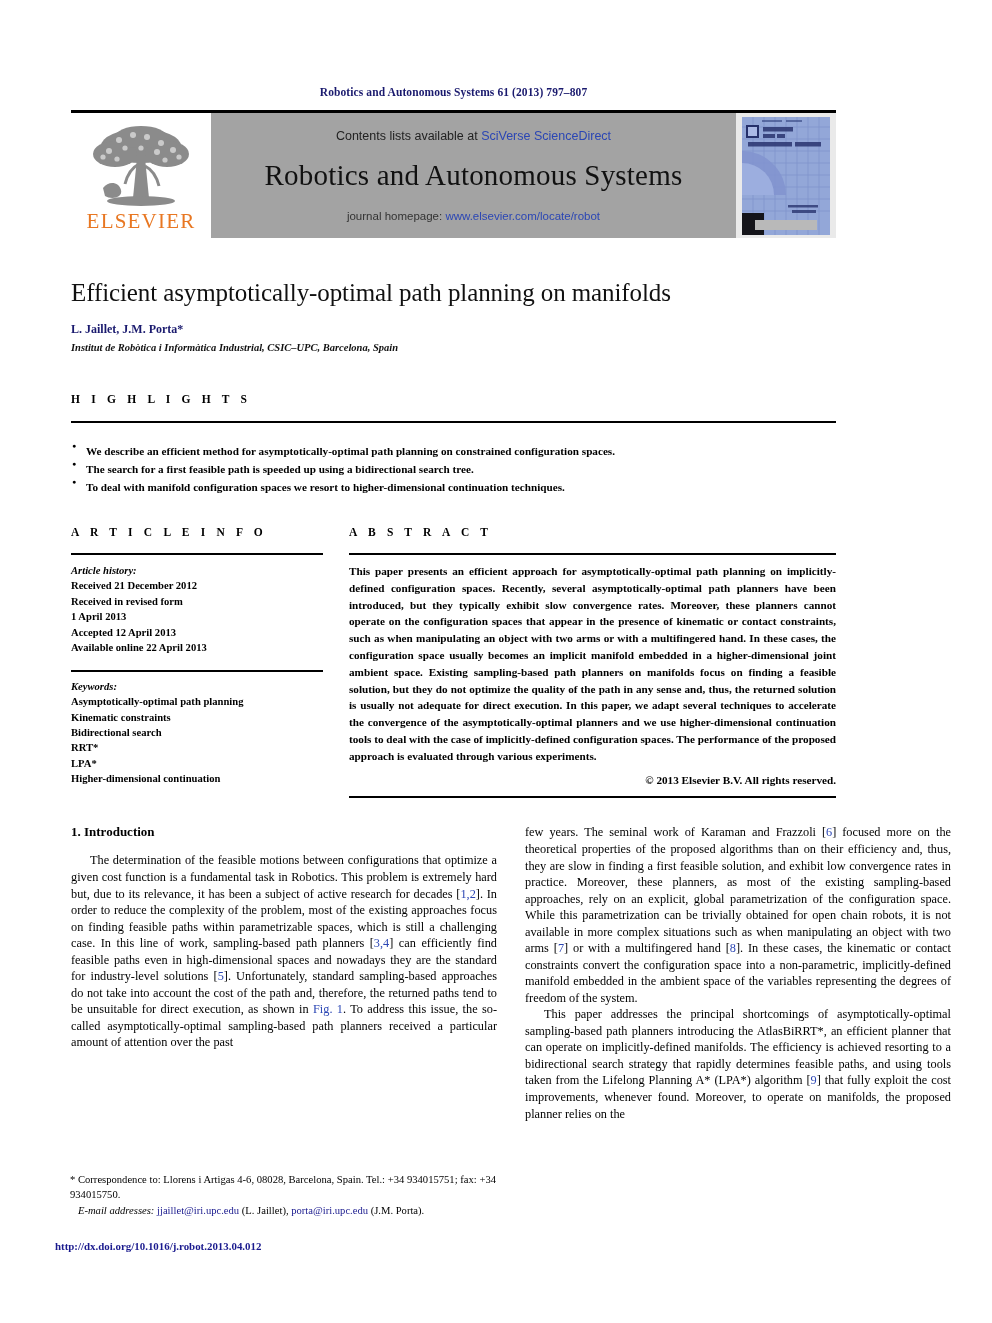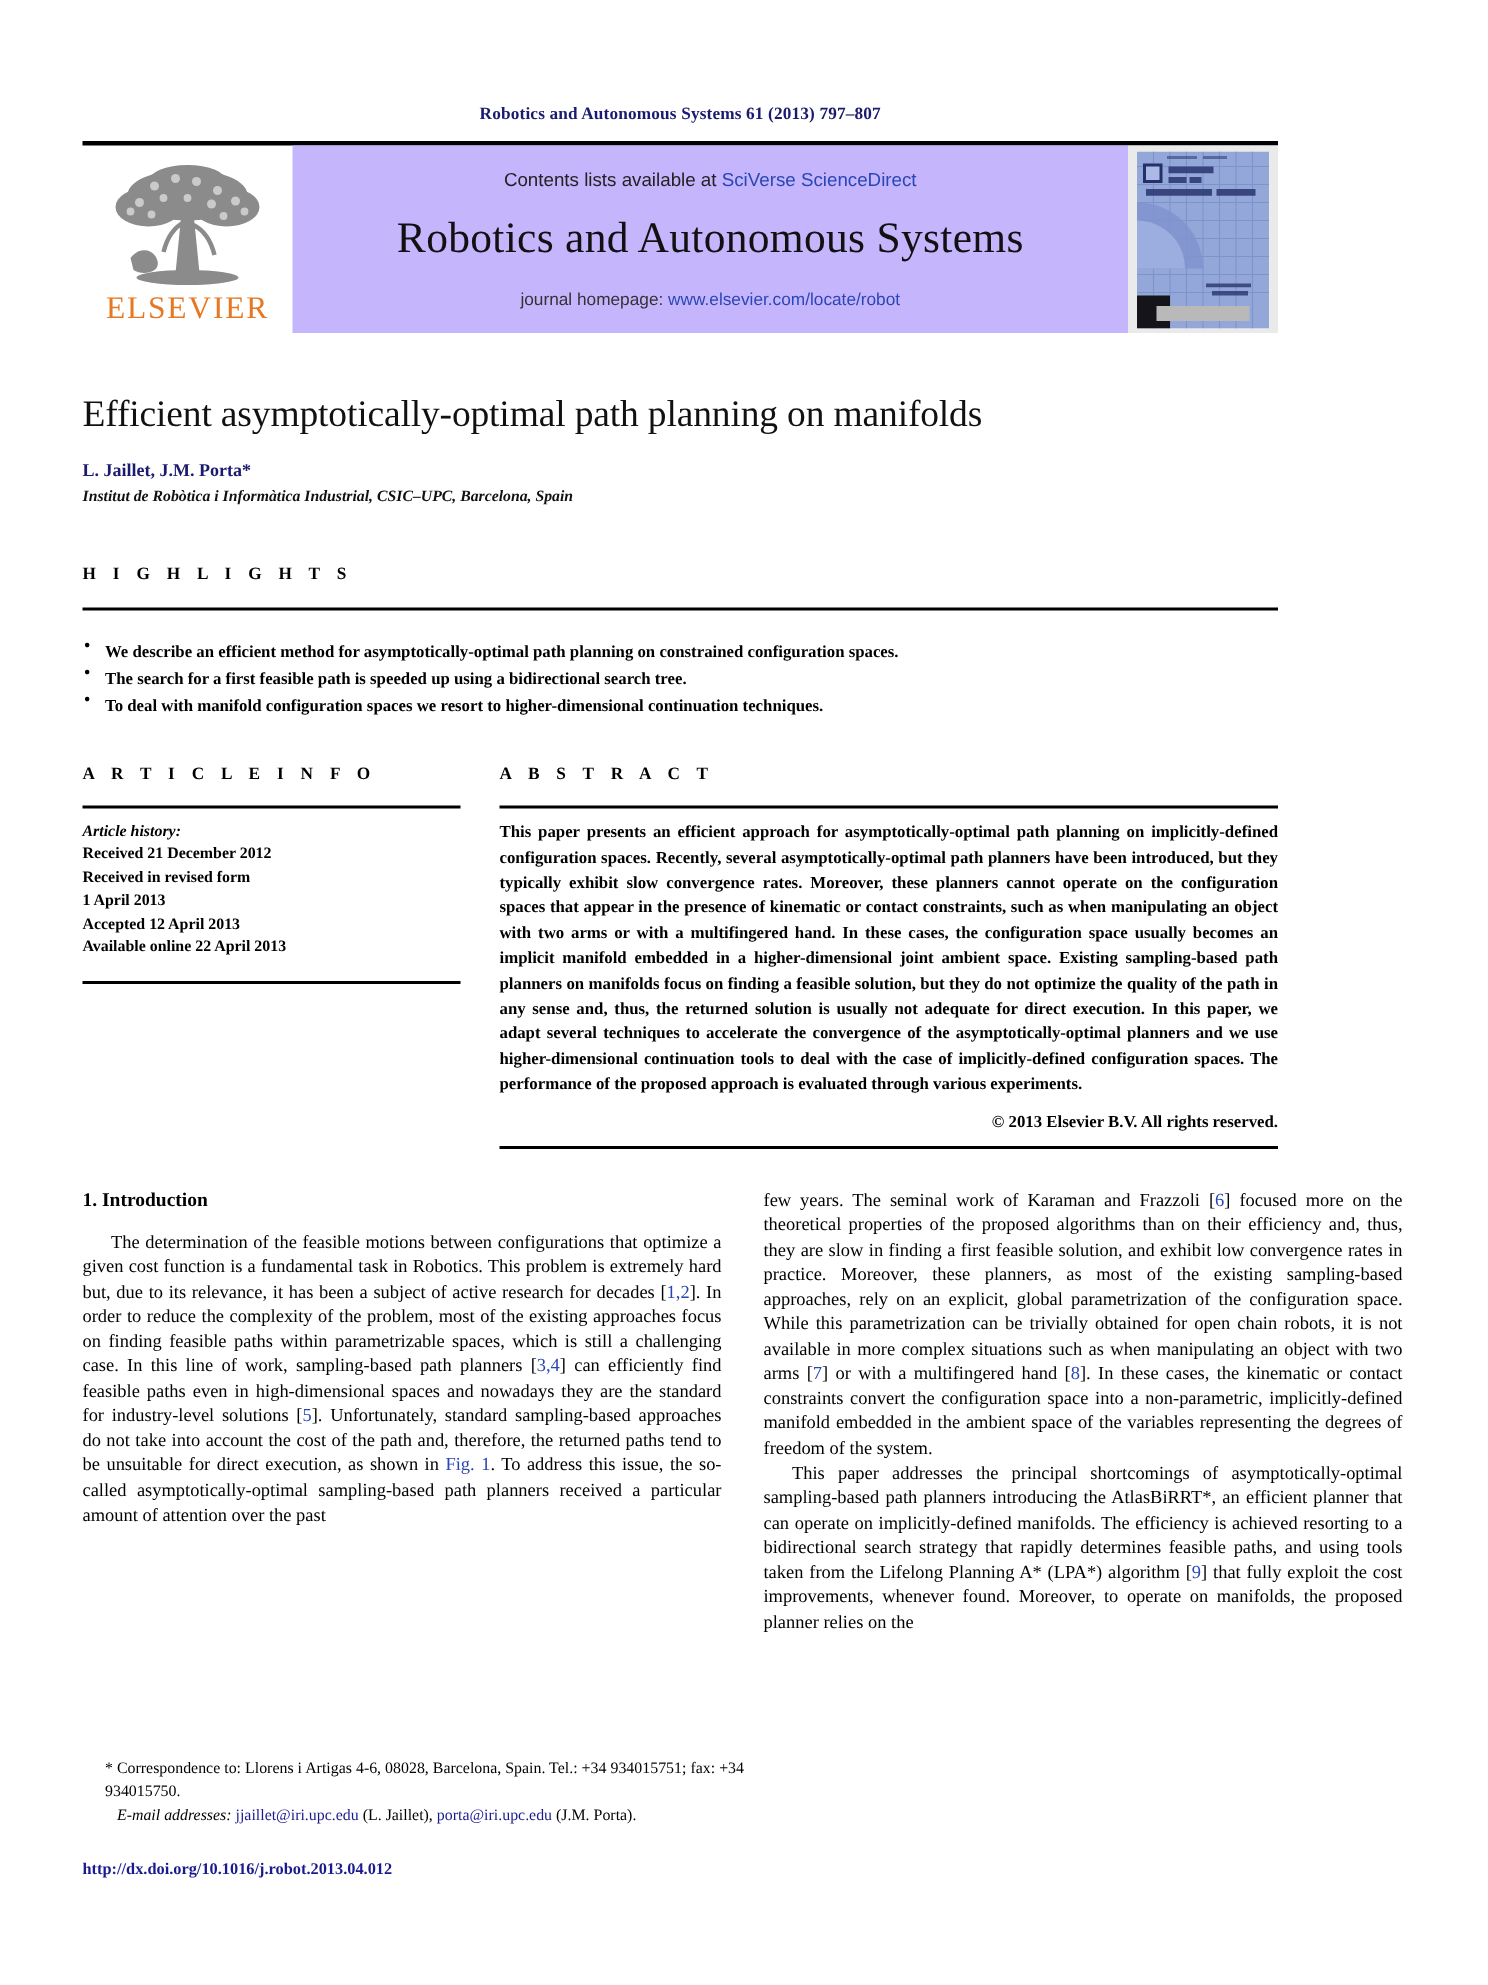--- a/index.html
+++ b/index.html
@@ -7,21 +7,21 @@
   body {
     width: 992px;
     height: 1323px;
     background: #ffffff;
     font-family: "Liberation Serif", "DejaVu Serif", serif;
     color: #000000;
     position: relative;
     overflow: hidden;
   }
 
-  .page { position: relative; width: 907px; height: 1323px; padding: 0; }
+  .page { position: relative; width: 907px; height: 1323px; padding: 16px; }
 
   
   .running-head {
     text-align: center;
     font-size: 11.5px;
     font-weight: bold;
     color: #1a1a6e;
     padding-top: 70px;
     letter-spacing: .1px;
   }
@@ -48,21 +48,21 @@
   .elsevier-word {
     font-family: "Liberation Serif", serif;
     font-size: 21px;
     letter-spacing: 1.2px;
     color: #E87722;
     margin-top: 1px;
     line-height: 1;
   }
   .mast-center {
     flex: 1 1 auto;
-    background: #c4b5fd;
+    background: #a3a3a3;
     display: flex;
     flex-direction: column;
     align-items: center;
     justify-content: center;
     padding: 8px 0;
   }
   .mast-contents {
     font-family: "Liberation Sans", sans-serif;
     font-size: 12.5px;
     color: #222;
@@ -354,20 +354,29 @@
       <div class="ia-rule"></div>
       <div class="hist-block">
         <div class="hist-title">Article history:</div>
         <div>Received 21 December 2012</div>
         <div>Received in revised form</div>
         <div>1 April 2013</div>
         <div>Accepted 12 April 2013</div>
         <div>Available online 22 April 2013</div>
       </div>
       <div class="kw-sep"></div>
+      <div class="kw-block">
+        <div class="kw-title">Keywords:</div>
+        <div>Asymptotically-optimal path planning</div>
+        <div>Kinematic constraints</div>
+        <div>Bidirectional search</div>
+        <div>RRT*</div>
+        <div>LPA*</div>
+        <div>Higher-dimensional continuation</div>
+      </div>
     </div>
 
     <div class="col-abs">
       <div class="sec-label">A B S T R A C T</div>
       <div class="ia-rule"></div>
       <div class="abstract-text">This paper presents an efficient approach for asymptotically-optimal path planning on implicitly-defined configuration spaces. Recently, several asymptotically-optimal path planners have been introduced, but they typically exhibit slow convergence rates. Moreover, these planners cannot operate on the configuration spaces that appear in the presence of kinematic or contact constraints, such as when manipulating an object with two arms or with a multifingered hand. In these cases, the configuration space usually becomes an implicit manifold embedded in a higher-dimensional joint ambient space. Existing sampling-based path planners on manifolds focus on finding a feasible solution, but they do not optimize the quality of the path in any sense and, thus, the returned solution is usually not adequate for direct execution. In this paper, we adapt several techniques to accelerate the convergence of the asymptotically-optimal planners and we use higher-dimensional continuation tools to deal with the case of implicitly-defined configuration spaces. The performance of the proposed approach is evaluated through various experiments.</div>
       <div class="copyright">© 2013 Elsevier B.V. All rights reserved.</div>
       <div class="abs-bottom-rule"></div>
     </div>
   </div>

